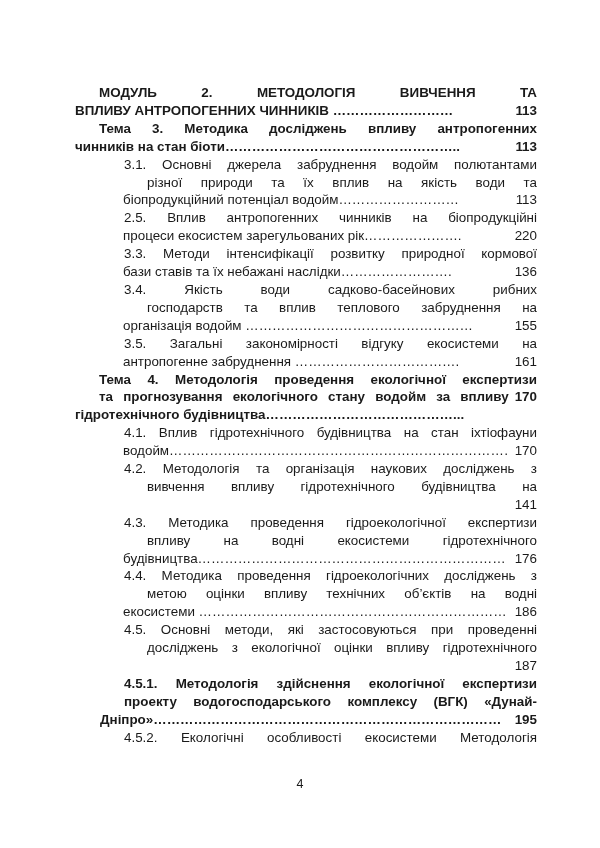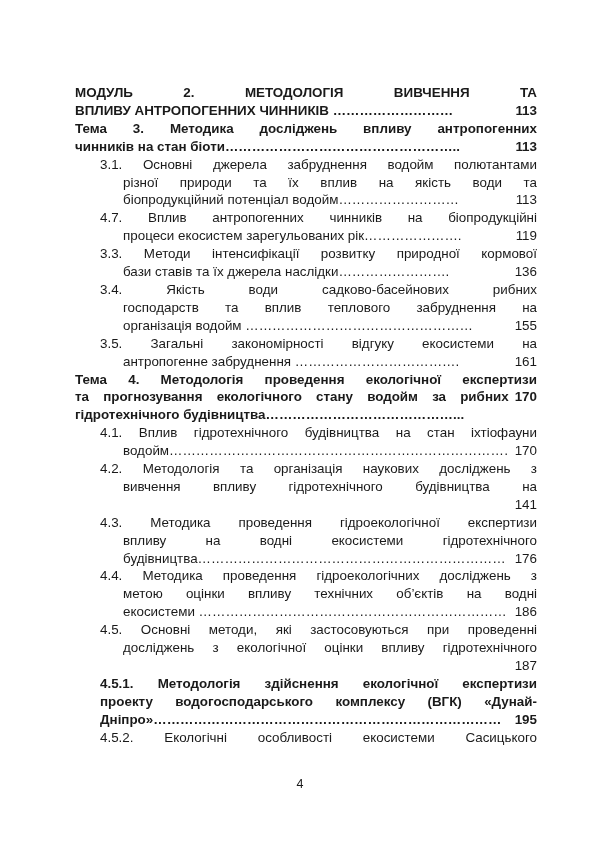--- a/index.html
+++ b/index.html
@@ -30,20 +30,21 @@
   }
   .line .t {
     flex: 1 1 auto;
     min-width: 0;
     overflow: hidden;
   }
   .line.j .t {
     text-align: justify;
     text-align-last: justify;
     text-justify: inter-word;
+    margin-left: 24px;
   }
   .line .pg {
     flex: 0 0 auto;
     margin-left: 6px;
     text-align: right;
   }
   .line.b { font-weight: 700; }
   .line.i1 { padding-left: 25px; }
   .line.i2 { padding-left: 48px; justify-content: flex-end; }
   .pagenum {
@@ -79,31 +80,31 @@
         <span class="t">3.1. Основні джерела забруднення водойм полютантами</span>
       </div>
       <div class="line i2 j">
         <span class="t">різної природи та їх вплив на якість води та</span>
       </div>
       <div class="line i2">
         <span class="t">біопродукційний потенціал водойм………………………</span>
         <span class="pg">113</span>
       </div>
       <div class="line i1 j">
-        <span class="t">4.7. Вплив антропогенних чинників на біопродукційні</span>
+        <span class="t">2.5. Вплив антропогенних чинників на біопродукційні</span>
       </div>
       <div class="line i2">
         <span class="t">процеси екосистем зарегульованих рік………………….</span>
-        <span class="pg">119</span>
+        <span class="pg">220</span>
       </div>
       <div class="line i1 j">
         <span class="t">3.3. Методи інтенсифікації розвитку природної кормової</span>
       </div>
       <div class="line i2">
-        <span class="t">бази ставів та їх джерела наслідки…………………….</span>
+        <span class="t">бази ставів та їх небажані наслідки…………………….</span>
         <span class="pg">136</span>
       </div>
       <div class="line i1 j">
         <span class="t">3.4. Якість води садково-басейнових рибних</span>
       </div>
       <div class="line i2 j">
         <span class="t">господарств та вплив теплового забруднення на</span>
       </div>
       <div class="line i2">
         <span class="t">організація водойм ……………………………………………</span>
@@ -113,21 +114,21 @@
         <span class="t">3.5. Загальні закономірності відгуку екосистеми на</span>
       </div>
       <div class="line i2">
         <span class="t">антропогенне забруднення ……………………………….</span>
         <span class="pg">161</span>
       </div>
       <div class="line i0 b j">
         <span class="t">Тема 4. Методологія проведення екологічної експертизи</span>
       </div>
       <div class="line i0 b j">
-        <span class="t">та прогнозування екологічного стану водойм за рибних</span>
+        <span class="t">та прогнозування екологічного стану водойм за впливу</span>
         <span class="pg">170</span>
       </div>
       <div class="line i0 b">
         <span class="t">гідротехнічного будівництва……………………………………...</span>
       </div>
       <div class="line i1 j">
         <span class="t">4.1. Вплив гідротехнічного будівництва на стан іхтіофауни</span>
       </div>
       <div class="line i2">
         <span class="t">водойм…………………………………………………………………….</span>
@@ -175,17 +176,17 @@
         <span class="t">4.5.1. Методологія здійснення екологічної експертизи</span>
       </div>
       <div class="line i1 b j">
         <span class="t">проекту водогосподарського комплексу (ВГК) «Дунай-</span>
       </div>
       <div class="line i1 b">
         <span class="t">Дніпро»……………………………………………………………………</span>
         <span class="pg">195</span>
       </div>
       <div class="line i1 j">
-        <span class="t">4.5.2. Екологічні особливості екосистеми Сасицького</span>
+        <span class="t">4.5.2. Екологічні особливості екосистеми Методологія</span>
       </div>
     </div>
   <div class="pagenum">4</div>
 </div>
 
 </body></html>

